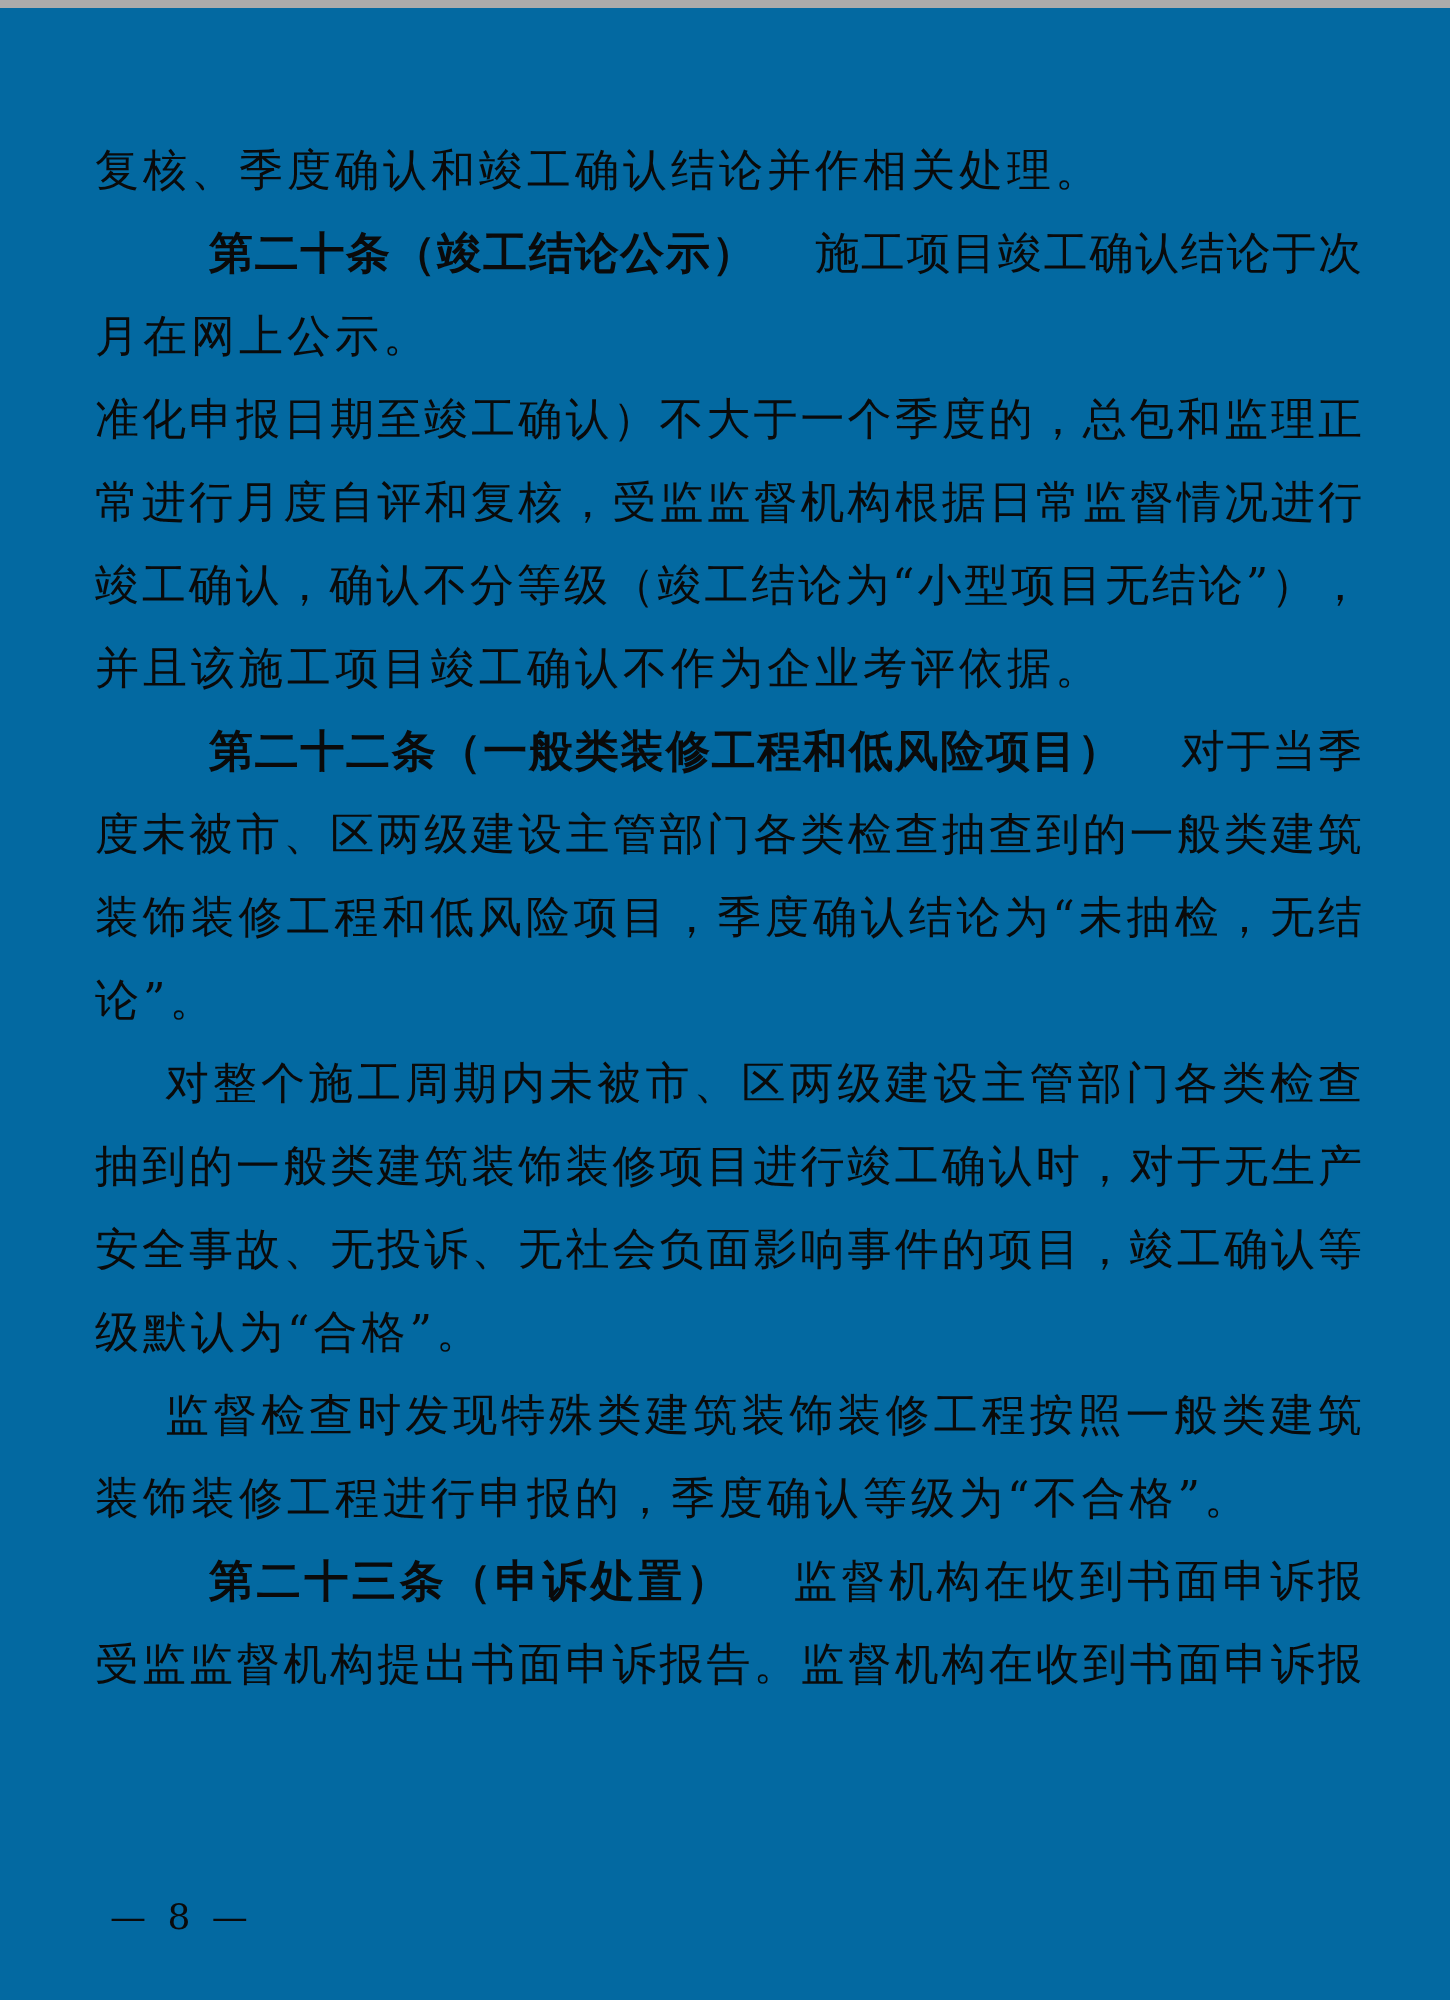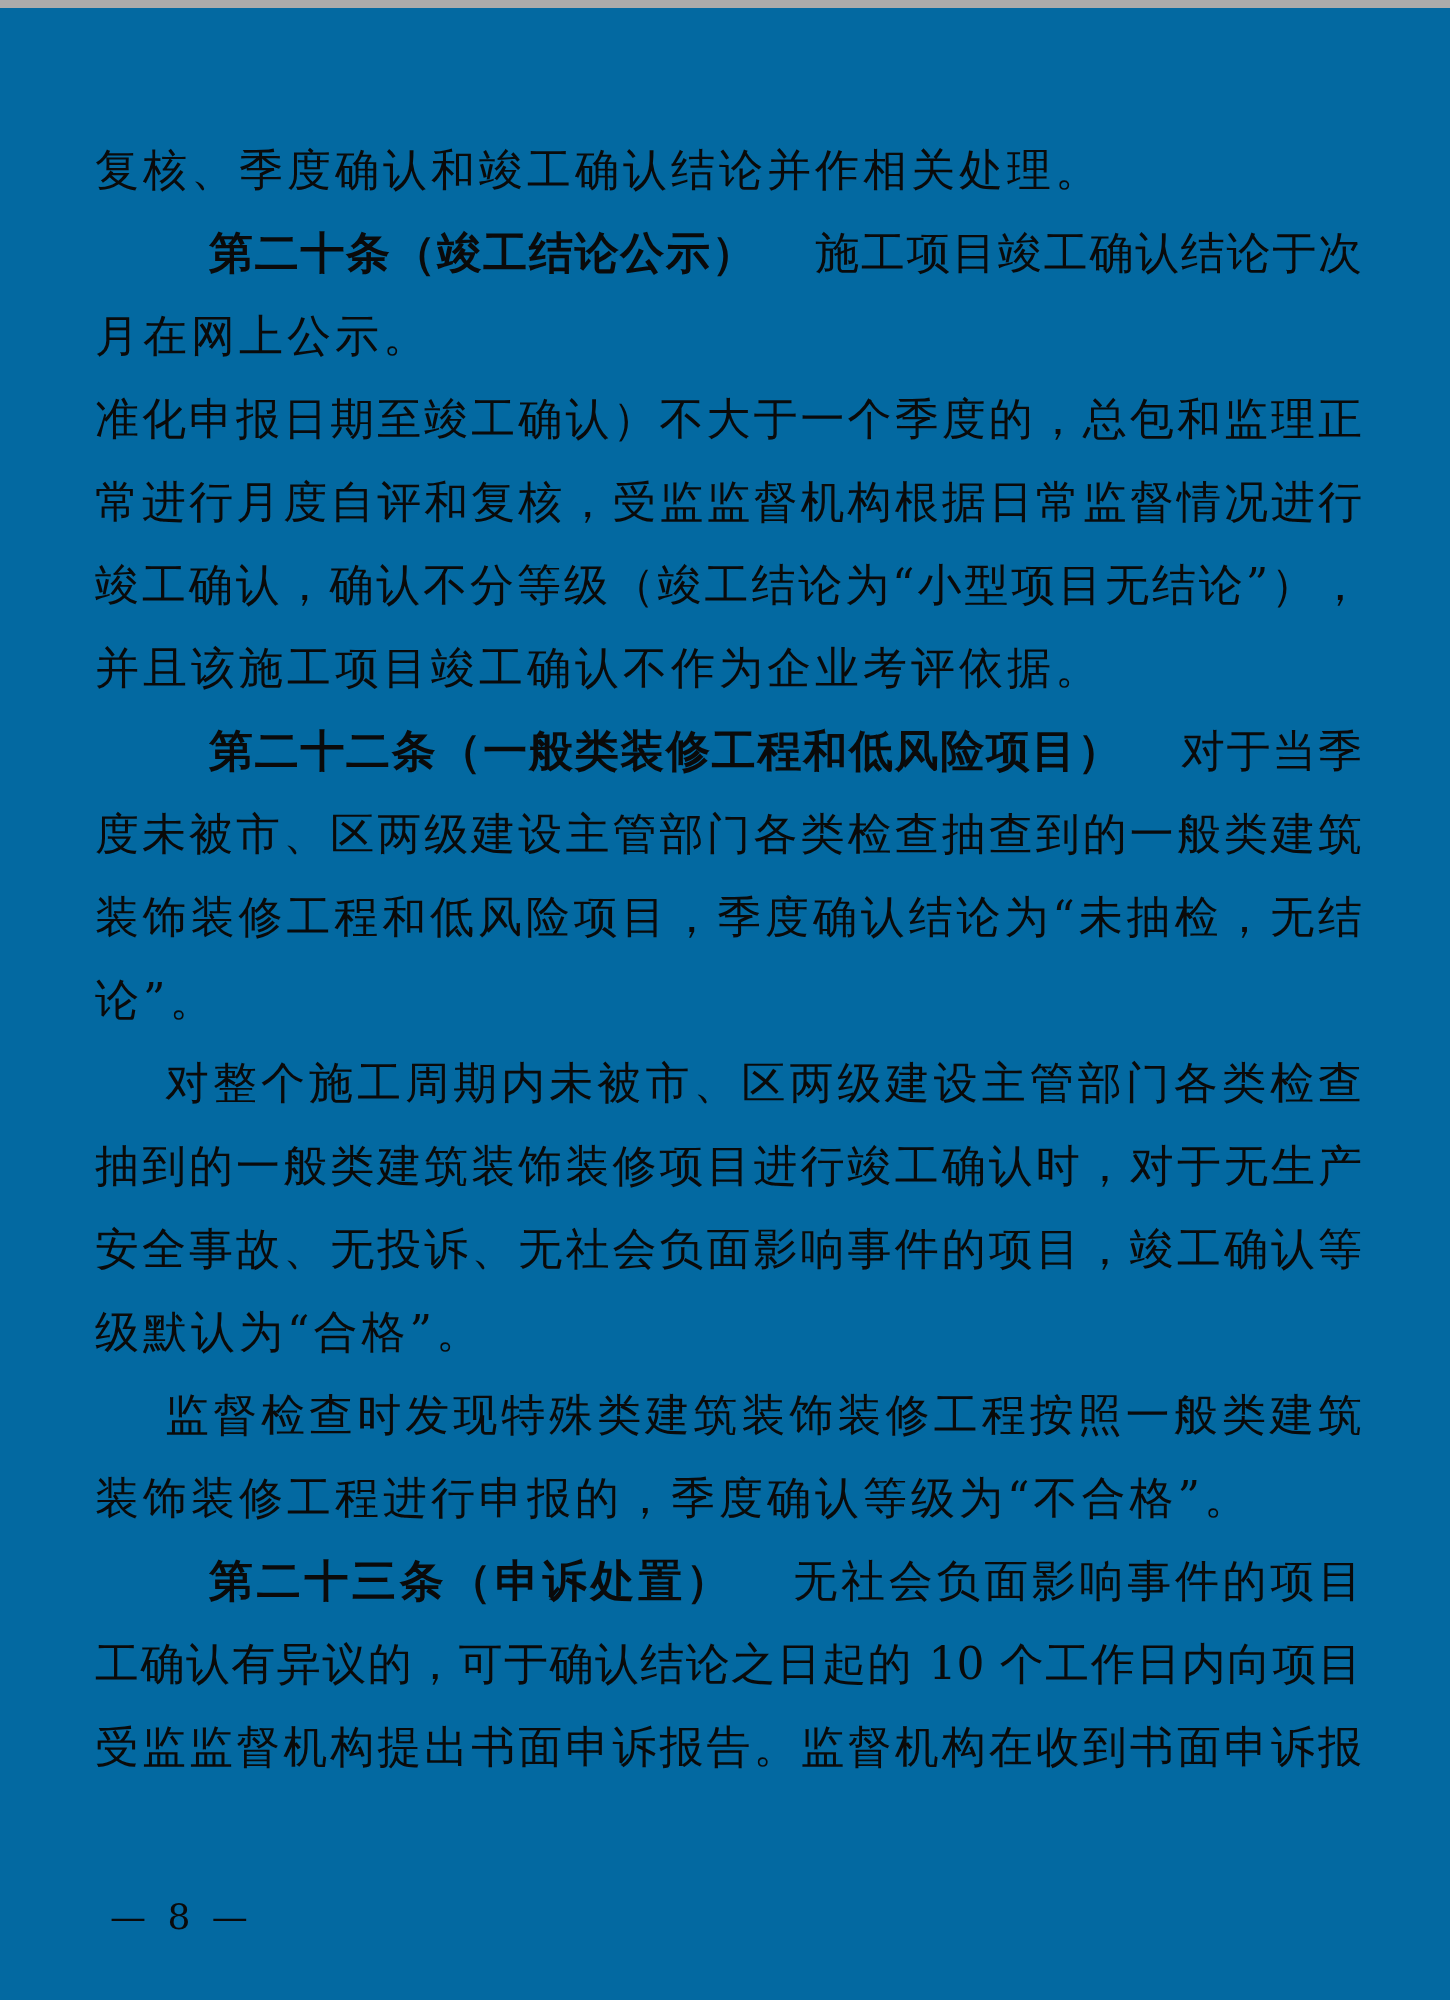--- a/index.html
+++ b/index.html
@@ -123,25 +123,22 @@
 
   <div class="line fill indent">
     <span class="rest">监督检查时发现特殊类建筑装饰装修工程按照一般类建筑</span>
   </div>
 
   <div class="line">
     <span class="rest">装饰装修工程进行申报的，季度确认等级为“不合格”。</span>
   </div>
 
   <div class="line fill indent">
-    <span class="lead">第二十三条（申诉处置）</span><span class="gap"></span><span class="rest">无社会负面影响事件的项目</span>
+    <span class="lead">第二十三条（申诉处置）</span><span class="gap"></span><span class="rest">监督机构在收到书面申诉报</span>
   </div>
 
-  <div class="line fill">
-    <span class="rest">工确认有异议的，可于确认结论之日起的 10 个工作日内向项目</span>
-  </div>
 
   <div class="line fill">
     <span class="rest">受监监督机构提出书面申诉报告。监督机构在收到书面申诉报</span>
   </div>
 </div>
   <div class="footer">— 8 —</div>
 </div>
 
 </body></html>

